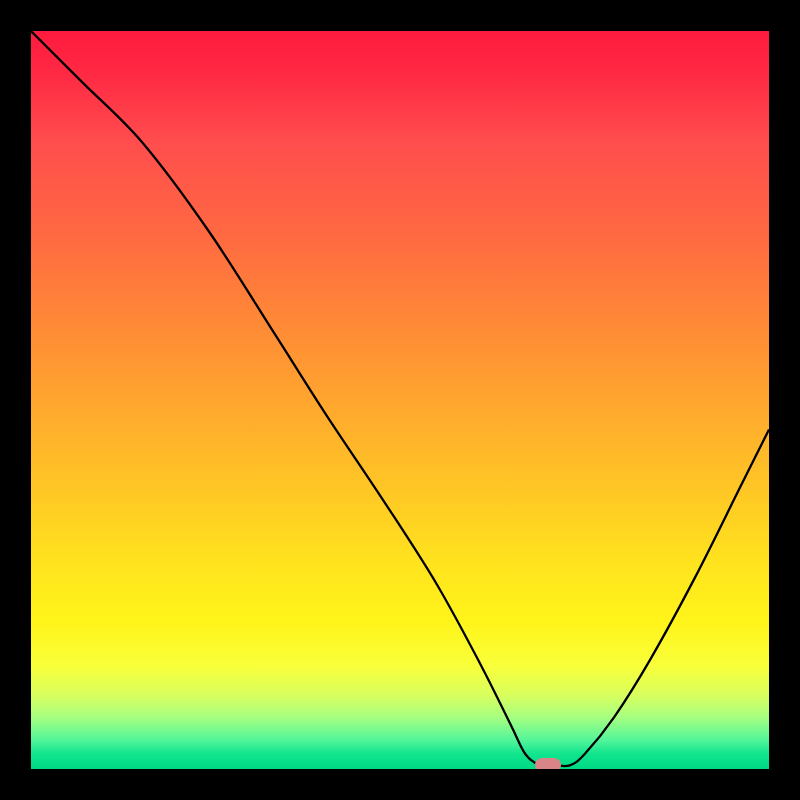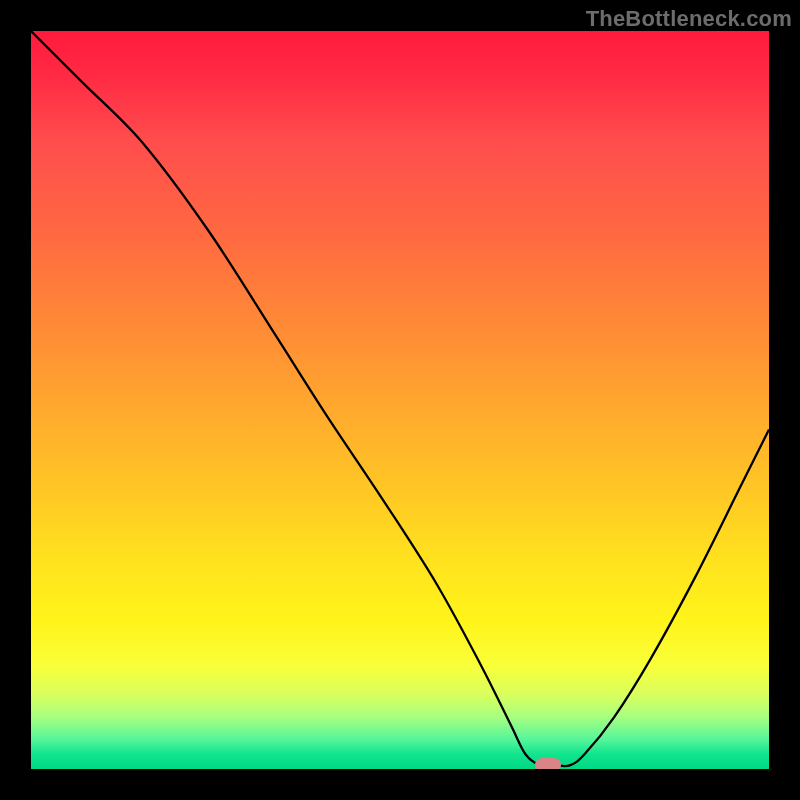--- a/index.html
+++ b/index.html
@@ -73,14 +73,13 @@
 <body>
 
 <div class="outer">
   <div class="plot-area">
     <div class="gradient-bg"></div>
     <svg class="curve" viewBox="0 0 738 738" preserveAspectRatio="none">
       <path id="curve-path" d="M 0 0 C 8.610000000000001 8.609999999999994 33.21000000000001 33.209999999999965 51.660000000000004 51.65999999999997 C 70.11 70.10999999999997 89.79 86.10000000000004 110.7 110.70000000000005 C 131.61 135.30000000000004 154.98 167.28 177.12 199.26 C 199.26000000000002 231.23999999999998 223.86 271.83000000000004 243.54000000000002 302.58000000000004 C 263.22 333.33000000000004 276.75 355.47 295.2 383.76 C 313.65 412.04999999999995 335.79 444.03 354.24 472.32 C 372.69 500.61 389.91 526.44 405.90000000000003 553.5 C 421.89000000000004 580.56 437.88 611.31 450.18 634.68 C 462.48 658.05 472.32 678.96 479.7 693.72 C 487.08 708.48 489.54 716.475 494.46000000000004 723.24 C 499.38000000000005 730.005 504.29999999999995 732.4649999999999 509.21999999999997 734.31 C 514.14 736.155 519.0600000000001 734.31 523.98 734.31 C 528.9 734.31 533.82 736.155 538.74 734.31 C 543.66 732.4649999999999 546.12 731.235 553.5 723.24 C 560.88 715.245 571.95 702.33 583.02 686.34 C 594.0899999999999 670.35 606.39 650.67 619.92 627.3 C 633.4499999999999 603.93 649.44 574.41 664.2 546.12 C 678.96 517.83 696.1800000000001 482.16 708.48 457.56 C 720.78 432.96 733.08 408.36 738 398.52" fill="none" stroke="#000" stroke-width="2.3"></path>
     </svg>
     <div class="marker" id="marker" style="left: 516.6px; top: 734.31px;"></div>
   </div>
-  <div class="watermark">TheBottleneck.com</div>
 </div>
 
 </body></html>

